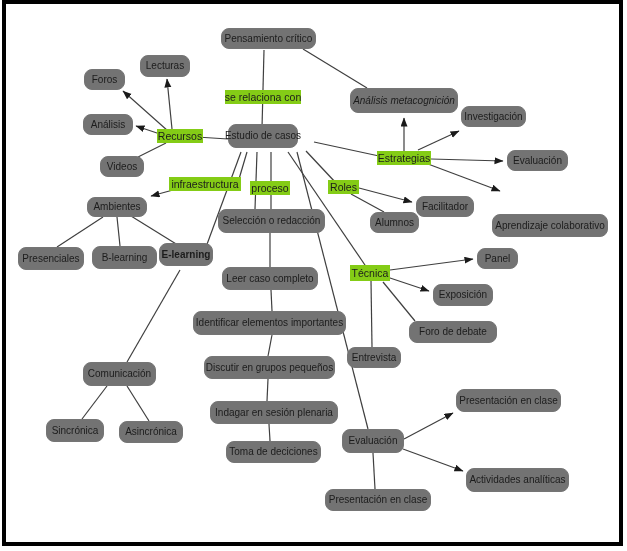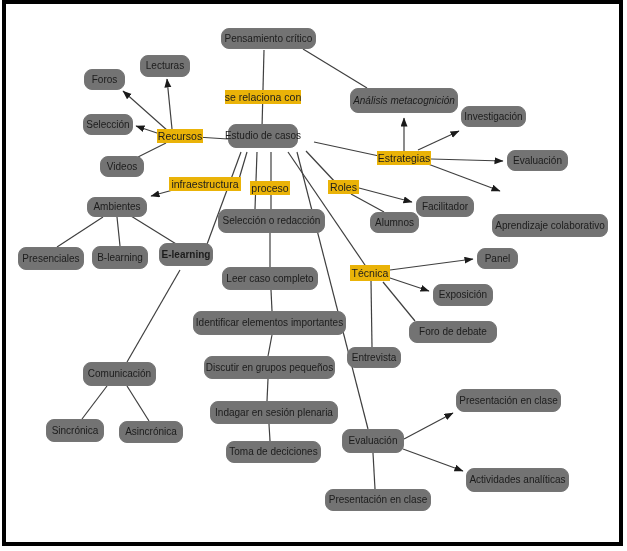--- a/index.html
+++ b/index.html
@@ -13,21 +13,21 @@
   }
   svg.edges { position:absolute; left:0; top:0; }
   .node {
     position:absolute; display:flex; align-items:center; justify-content:center;
     background:#737373; border:1.4px solid #757575; border-radius:8px;
     font-size:10px; color:#1c1c1c; white-space:nowrap; box-sizing:border-box;
     line-height:1; padding:0 1px;
   }
   .link-label {
     position:absolute; display:flex; align-items:center; justify-content:center;
-    background:#eab308; font-size:10.5px; color:#1c1c1c; white-space:nowrap;
+    background:#84cc16; font-size:10.5px; color:#1c1c1c; white-space:nowrap;
     box-sizing:border-box; line-height:1;
   }
 </style>
 </head>
 <body>
 
 <div class="canvas">
   <svg class="edges" id="edges-svg" width="627" height="551">
     <defs>
       <marker id="arrowhead" markerWidth="10" markerHeight="8" refX="8.5" refY="3.5" orient="auto" markerUnits="userSpaceOnUse">
@@ -74,32 +74,32 @@
         <line x1="269" y1="424" x2="270" y2="441" stroke="#3f3f3f" stroke-width="1.2"></line>
         <line x1="373" y1="453" x2="375" y2="489" stroke="#3f3f3f" stroke-width="1.2"></line>
         <line x1="404" y1="439" x2="453" y2="413" stroke="#3f3f3f" stroke-width="1.2" marker-end="url(#arrowhead)"></line>
         <line x1="403" y1="449" x2="463" y2="471" stroke="#3f3f3f" stroke-width="1.2" marker-end="url(#arrowhead)"></line>
       </g>
   </svg>
   <div id="nodes-layer">
       <div class="node" style="left: 221px; top: 28px; width: 95px; height: 21px;">Pensamiento crítico</div>
       <div class="node" style="left: 140px; top: 55px; width: 50px; height: 22px;">Lecturas</div>
       <div class="node" style="left: 84px; top: 69px; width: 41px; height: 21px;">Foros</div>
-      <div class="node" style="left: 83px; top: 114px; width: 50px; height: 21px;">Selección</div>
+      <div class="node" style="left: 83px; top: 114px; width: 50px; height: 21px;">Análisis</div>
       <div class="node" style="left: 100px; top: 156px; width: 44px; height: 21px;">Videos</div>
       <div class="node" style="left: 228px; top: 124px; width: 70px; height: 24px;">Estudio de casos</div>
       <div class="node" style="left: 350px; top: 88px; width: 108px; height: 25px; font-style: italic;">Análisis metacognición</div>
       <div class="node" style="left: 461px; top: 106px; width: 65px; height: 21px;">Investigación</div>
       <div class="node" style="left: 507px; top: 150px; width: 61px; height: 21px;">Evaluación</div>
       <div class="node" style="left: 492px; top: 194px; width: 116px; height: 23px; margin-top: 20px;">Aprendizaje colaborativo</div>
       <div class="node" style="left: 416px; top: 196px; width: 58px; height: 21px;">Facilitador</div>
       <div class="node" style="left: 370px; top: 212px; width: 49px; height: 21px;">Alumnos</div>
       <div class="node" style="left: 87px; top: 197px; width: 60px; height: 20px;">Ambientes</div>
       <div class="node" style="left: 18px; top: 247px; width: 66px; height: 23px;">Presenciales</div>
-      <div class="node" style="left: 92px; top: 246px; width: 56px; height: 23px;">B-learning</div>
+      <div class="node" style="left: 92px; top: 246px; width: 65px; height: 23px;">B-learning</div>
       <div class="node" style="left: 159px; top: 243px; width: 54px; height: 23px; font-weight: bold;">E-learning</div>
       <div class="node" style="left: 218px; top: 209px; width: 107px; height: 24px;">Selección o redacción</div>
       <div class="node" style="left: 222px; top: 267px; width: 96px; height: 23px;">Leer caso completo</div>
       <div class="node" style="left: 193px; top: 311px; width: 153px; height: 24px;">Identificar elementos importantes</div>
       <div class="node" style="left: 204px; top: 356px; width: 131px; height: 23px;">Discutir en grupos pequeños</div>
       <div class="node" style="left: 210px; top: 401px; width: 128px; height: 23px;">Indagar en sesión plenaria</div>
       <div class="node" style="left: 226px; top: 441px; width: 95px; height: 22px;">Toma de deciciones</div>
       <div class="node" style="left: 477px; top: 248px; width: 41px; height: 21px;">Panel</div>
       <div class="node" style="left: 433px; top: 284px; width: 60px; height: 22px;">Exposición</div>
       <div class="node" style="left: 409px; top: 321px; width: 88px; height: 22px;">Foro de debate</div>

